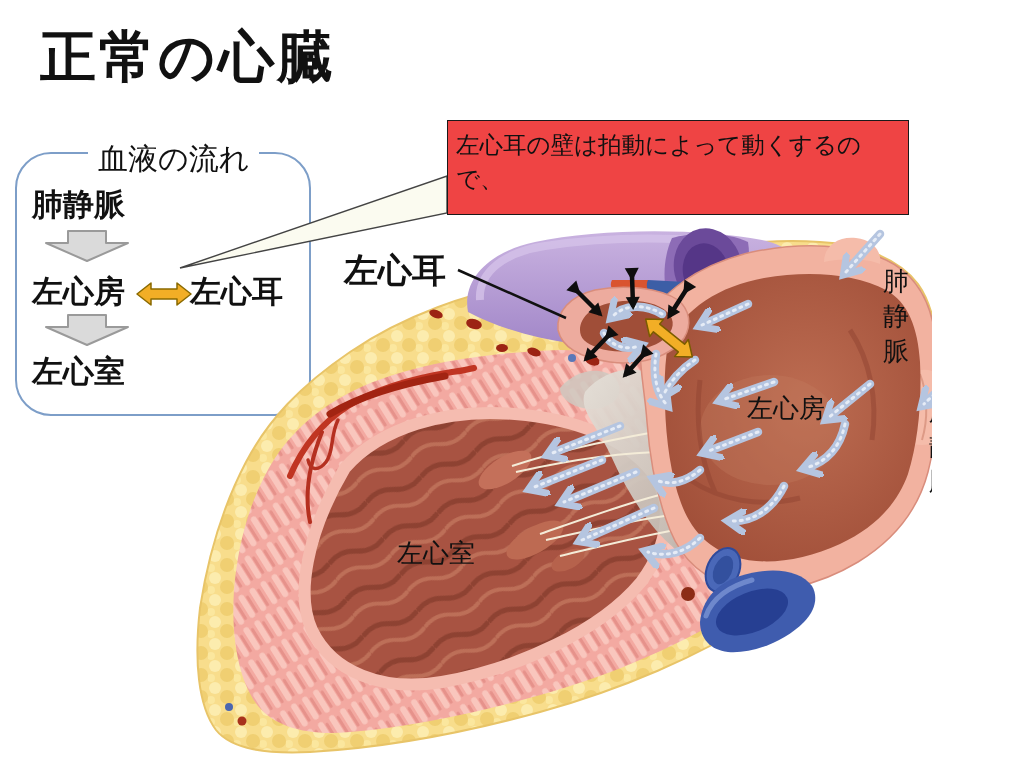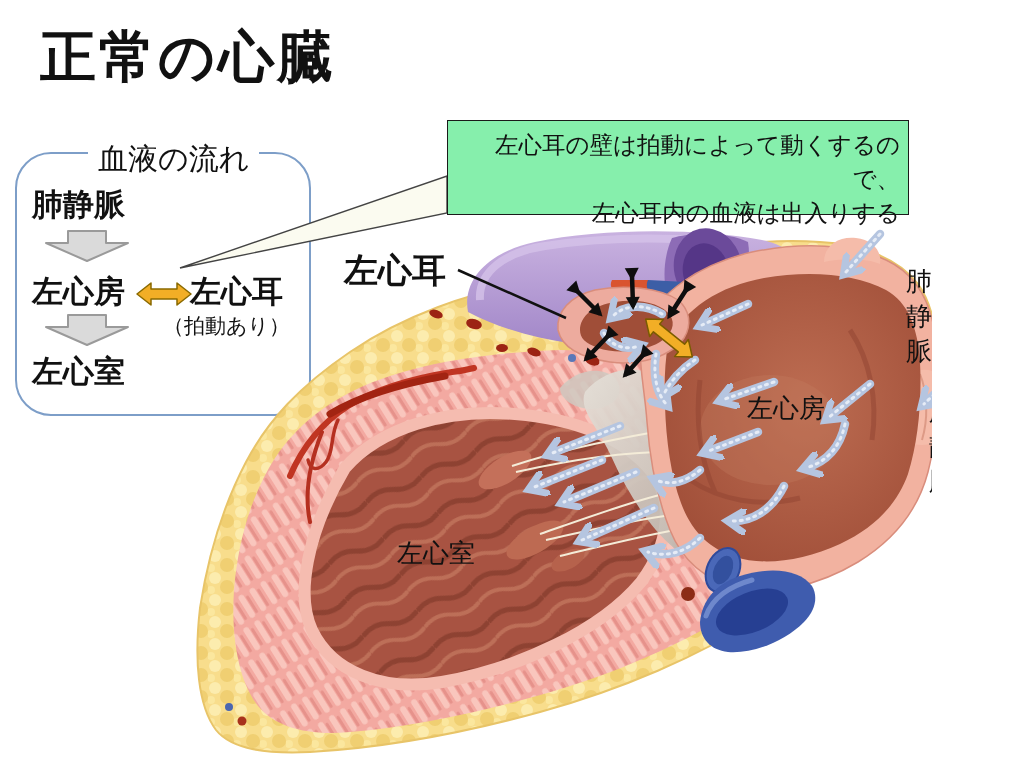--- a/index.html
+++ b/index.html
@@ -1,31 +1,31 @@
 <!DOCTYPE html>
 <html><head>
 <meta charset="utf-8">
 <style>
   html,body{margin:0;padding:0;background:#ffffff;}
   #slide{position:relative;width:932px;height:768px;background:#ffffff;overflow:hidden;
-         font-family:"Liberation Sans","DejaVu Sans",sans-serif;color:#111;text-align:right;}
+         font-family:"Liberation Sans","DejaVu Sans",sans-serif;color:#111;}
   .abs{position:absolute;}
   #page-title{left:40px;top:20px;font-size:56px;font-weight:900;letter-spacing:3px;z-index:4;}
   
   #flow-box{left:15px;top:152px;width:292px;height:260px;border:2px solid #7d9ec8;border-radius:36px;z-index:1;background:#fff;}
   #flow-legend{left:88px;top:139px;background:#fff;padding:0 10px;font-size:30px;z-index:3;}
   .flow-bold{font-size:31px;font-weight:800;z-index:3;}
   #flow-pv{left:32px;top:184px;}
   #flow-la{left:32px;top:271px;}
   #flow-laa{left:190px;top:271px;}
   #flow-note{left:163px;top:312px;font-size:21px;z-index:3;}
   #flow-lv{left:32px;top:351px;}
   .flow-arrow{z-index:3;}
   
-  #callout{left:447px;top:120px;width:462px;height:95px;background:#86efac;border:1.6px solid #1a1a1a;
+  #callout{left:447px;top:120px;width:462px;height:95px;background:#ef4444;border:1.6px solid #1a1a1a;
            padding:7px 8px 0 8px;box-sizing:border-box;font-size:23.5px;line-height:34px;font-weight:500;z-index:3;}
   
   #art{left:0;top:0;z-index:2;pointer-events:none;}
   
   .ill-label{z-index:3;}
   #lbl-laa{left:344px;top:248px;font-size:34px;font-weight:800;}
   #lbl-pv-top{left:883px;top:264px;font-size:26px;}
   #lbl-pv-right{left:929px;top:394px;font-size:26px;}
   #lbl-la{left:747px;top:391px;font-size:26px;}
   #lbl-lv{left:397px;top:536px;font-size:26px;}
@@ -41,21 +41,20 @@
   <div id="flow-legend" class="abs">血液の流れ</div>
   <div id="flow-pv" class="abs flow-bold">肺静脈</div>
   <svg class="abs flow-arrow" style="left:32px;top:230px" width="110" height="32">
     <polygon points="36,1 74,1 74,13 96,13 55,31 14,13 36,13" fill="#dadada" stroke="#9a9a9a" stroke-width="2" stroke-linejoin="round"></polygon>
   </svg>
   <div id="flow-la" class="abs flow-bold">左心房</div>
   <svg class="abs flow-arrow" style="left:136px;top:281px" width="56" height="26">
     <polygon points="1,13 15,2 15,8 41,8 41,2 55,13 41,24 41,18 15,18 15,24" fill="#f2ae26" stroke="#8a6a00" stroke-width="1.5" stroke-linejoin="round"></polygon>
   </svg>
   <div id="flow-laa" class="abs flow-bold">左心耳</div>
-  <div id="flow-note" class="abs">（拍動あり）</div>
   <svg class="abs flow-arrow" style="left:32px;top:314px" width="110" height="32">
     <polygon points="36,1 74,1 74,13 96,13 55,31 14,13 36,13" fill="#dadada" stroke="#9a9a9a" stroke-width="2" stroke-linejoin="round"></polygon>
   </svg>
   <div id="flow-lv" class="abs flow-bold">左心室</div>
 
   <svg id="art" class="abs" width="1024" height="768" viewBox="0 0 1024 768">
     <defs>
       <pattern id="fat" width="26" height="22" patternUnits="userSpaceOnUse">
         <rect width="26" height="22" fill="#f8dd8c"></rect>
         <circle cx="7" cy="6" r="6" fill="#fcecae"></circle>
@@ -231,21 +230,20 @@
 
     <g transform="translate(669,338) rotate(39)">
       <polygon points="-30,0 -16,-11 -16,-5 16,-5 16,-11 30,0 16,11 16,5 -16,5 -16,11" fill="#f2ae26" stroke="#7a5c00" stroke-width="1.5" stroke-linejoin="round"></polygon>
     </g>
 
     <path d="M 458,270 L 566,318" stroke="#111" stroke-width="2.5"></path>
   </svg>
 
   <div id="callout" class="abs">
     <div>左心耳の壁は拍動によって動くするので、</div>
-    <div>左心耳内の血液は出入りする</div>
   </div>
 
   <div id="lbl-laa" class="abs ill-label">左心耳</div>
   <div id="lbl-pv-top" class="abs ill-label">肺静脈</div>
   <div id="lbl-pv-right" class="abs ill-label">肺静脈</div>
   <div id="lbl-la" class="abs ill-label">左心房</div>
   <div id="lbl-lv" class="abs ill-label">左心室</div>
 
 </div>
 

